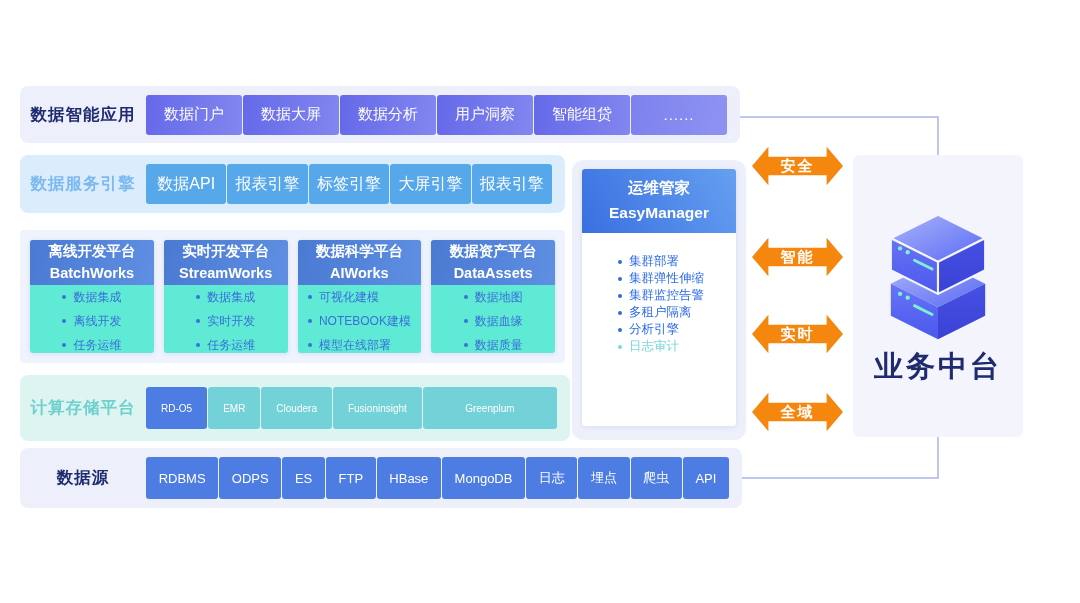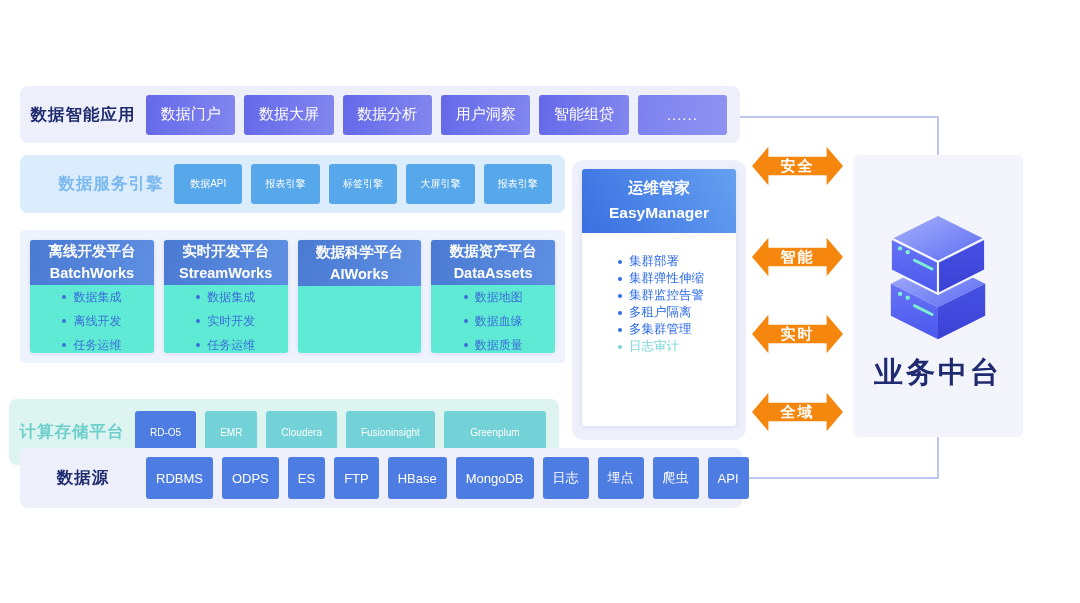--- a/index.html
+++ b/index.html
@@ -20,50 +20,50 @@
   html,body{background:#fff;}
   body{font-family:"Liberation Sans","DejaVu Sans",sans-serif;}
   .canvas{position:relative;width:1080px;height:603px;background:#fff;overflow:hidden;}
 
   
   .connector{position:absolute;inset:0;width:1080px;height:603px;pointer-events:none;}
 
   
   .band{position:absolute;display:flex;align-items:center;border-radius:8px;}
   .band .row-label{flex:0 0 126px;text-align:center;font-weight:bold;font-size:16.5px;letter-spacing:1px;}
-  .band .btn-row{flex:1;display:flex;gap:9px;padding-right:13px;}
+  .band .btn-row{flex:1;display:flex;gap:1px;padding-right:13px;}
   .pill{height:40px;display:flex;align-items:center;justify-content:center;
         color:#fff;border-radius:3px;white-space:nowrap;}
 
   
   .row-apps{left:20px;top:86px;width:720px;height:57px;background:var(--c-band-lav);}
   .row-apps .row-label{color:var(--c-navy);}
   .row-apps .pill{flex:1;font-size:15px;background:linear-gradient(95deg,var(--c-indigo1),var(--c-indigo2));}
   .row-apps .pill:last-child{background:linear-gradient(95deg,#7d81ee,#8e93f2);letter-spacing:1px;}
 
   
   .row-engines{left:20px;top:155px;width:545px;height:58px;background:var(--c-band-sky);}
-  .row-engines .row-label{color:var(--c-sky-label);margin-left:28px;}
-  .row-engines .pill{flex:1;font-size:10px;background:var(--c-sky-btn);}
+  .row-engines .row-label{color:var(--c-sky-label);}
+  .row-engines .pill{flex:1;font-size:16px;background:var(--c-sky-btn);}
 
   
   .row-platforms{left:20px;top:230px;width:545px;height:133px;background:var(--c-band-blue);
                  display:flex;gap:10px;align-items:stretch;padding:10px;border-radius:4px;position:absolute;}
   .pcard{flex:1;background:#5eead4;border-radius:3px;box-shadow:0 1px 5px rgba(80,100,200,.14);
          display:flex;flex-direction:column;overflow:hidden;}
   .pcard-head{height:46px;background:linear-gradient(100deg,var(--c-card-head1),var(--c-card-head2));
               color:#fff;font-weight:bold;font-size:14.5px;line-height:1.55;text-align:center;
               display:flex;flex-direction:column;justify-content:center;}
   .pcard-body{flex:1;display:flex;flex-direction:column;justify-content:center;align-items:center;padding:4px 16px;}
   .pcard-body .bullets{display:flex;flex-direction:column;gap:7px;}
   .bullet{display:flex;align-items:center;gap:7px;font-size:12px;color:var(--c-card-bullet);white-space:nowrap;}
   .bullet::before{content:"";width:4px;height:4px;border-radius:50%;background:currentColor;flex:0 0 auto;}
 
   
-  .row-compute{left:9px;top:375px;width:550px;height:66px;background:var(--c-band-mint);margin-top:24px;}
+  .row-compute{left:20px;top:375px;width:550px;height:66px;background:var(--c-band-mint);}
   .row-compute .row-label{color:var(--c-teal-label);}
   .row-compute .btn-row{justify-content:flex-start;}
   .row-compute .pill{flex:0 0 auto;padding:0 15px;font-size:10px;height:42px;background:var(--c-teal-btn);}
   .row-compute .pill:first-child{background:var(--c-blue-btn);}
   .row-compute .pill:last-child{flex:1;}
 
   
   .row-sources{left:20px;top:448px;width:722px;height:60px;background:var(--c-band-lav);}
   .row-sources .row-label{color:var(--c-navy);}
   .row-sources .pill{flex:1 1 auto;padding:0 10px;font-size:13px;height:42px;background:var(--c-blue-btn);}
@@ -83,21 +83,21 @@
   
   .arrow{position:absolute;left:752px;width:91px;height:40px;background:var(--c-orange);
          clip-path:polygon(0% 50%,18% 2%,18% 27%,82% 27%,82% 2%,100% 50%,82% 98%,82% 73%,18% 73%,18% 98%);
          display:flex;align-items:center;justify-content:center;color:#fff;font-weight:bold;font-size:15px;letter-spacing:2px;}
   .arrow-1{top:146px;} .arrow-2{top:237px;} .arrow-3{top:314px;} .arrow-4{top:392px;}
 
   
   .biz-panel{position:absolute;left:853px;top:155px;width:170px;height:282px;background:var(--c-panel);
              border-radius:6px;display:flex;flex-direction:column;align-items:center;}
   .biz-icon{margin-top:58px;}
-  .biz-title{margin-top:12px;font-size:29px;font-weight:bold;color:var(--c-navy);letter-spacing:3px;}
+  .biz-title{margin-top:6px;font-size:29px;font-weight:bold;color:var(--c-navy);letter-spacing:3px;}
 </style>
 </head>
 <body>
 
 <div class="canvas">
 
   <svg class="connector" viewBox="0 0 1080 603">
     <polyline points="740,117 938,117 938,156" fill="none" stroke="#a9b6e9" stroke-width="1.5"></polyline>
     <polyline points="742,478 938,478 938,436" fill="none" stroke="#a9b6e9" stroke-width="1.5"></polyline>
   </svg>
@@ -149,20 +149,27 @@
             <div class="bullet">数据集成</div>
             <div class="bullet">实时开发</div>
             <div class="bullet">任务运维</div>
           </div>
       </div>
     </div>
     <div class="pcard">
       <div class="pcard-head">
         <span>数据科学平台</span>
         <span>AIWorks</span>
+      </div>
+      <div class="pcard-body">
+        <div class="bullets">
+            <div class="bullet">可视化建模</div>
+            <div class="bullet">NOTEBOOK建模</div>
+            <div class="bullet">模型在线部署</div>
+          </div>
       </div>
     </div>
     <div class="pcard">
       <div class="pcard-head">
         <span>数据资产平台</span>
         <span>DataAssets</span>
       </div>
       <div class="pcard-body">
         <div class="bullets">
             <div class="bullet">数据地图</div>
@@ -204,21 +211,21 @@
     <div class="em-card">
       <div class="em-head">
         <span>运维管家</span>
         <span>EasyManager</span>
       </div>
       <div class="em-body">
           <div class="bullet">集群部署</div>
           <div class="bullet">集群弹性伸缩</div>
           <div class="bullet">集群监控告警</div>
           <div class="bullet">多租户隔离</div>
-          <div class="bullet">多集群管理</div>
+          <div class="bullet">分析引擎</div>
           <div class="bullet">日志审计</div>
         </div>
     </div>
   </div>
 
   <div class="arrow arrow-1">安全</div>
   <div class="arrow arrow-2">智能</div>
   <div class="arrow arrow-3">实时</div>
   <div class="arrow arrow-4">全域</div>
 

